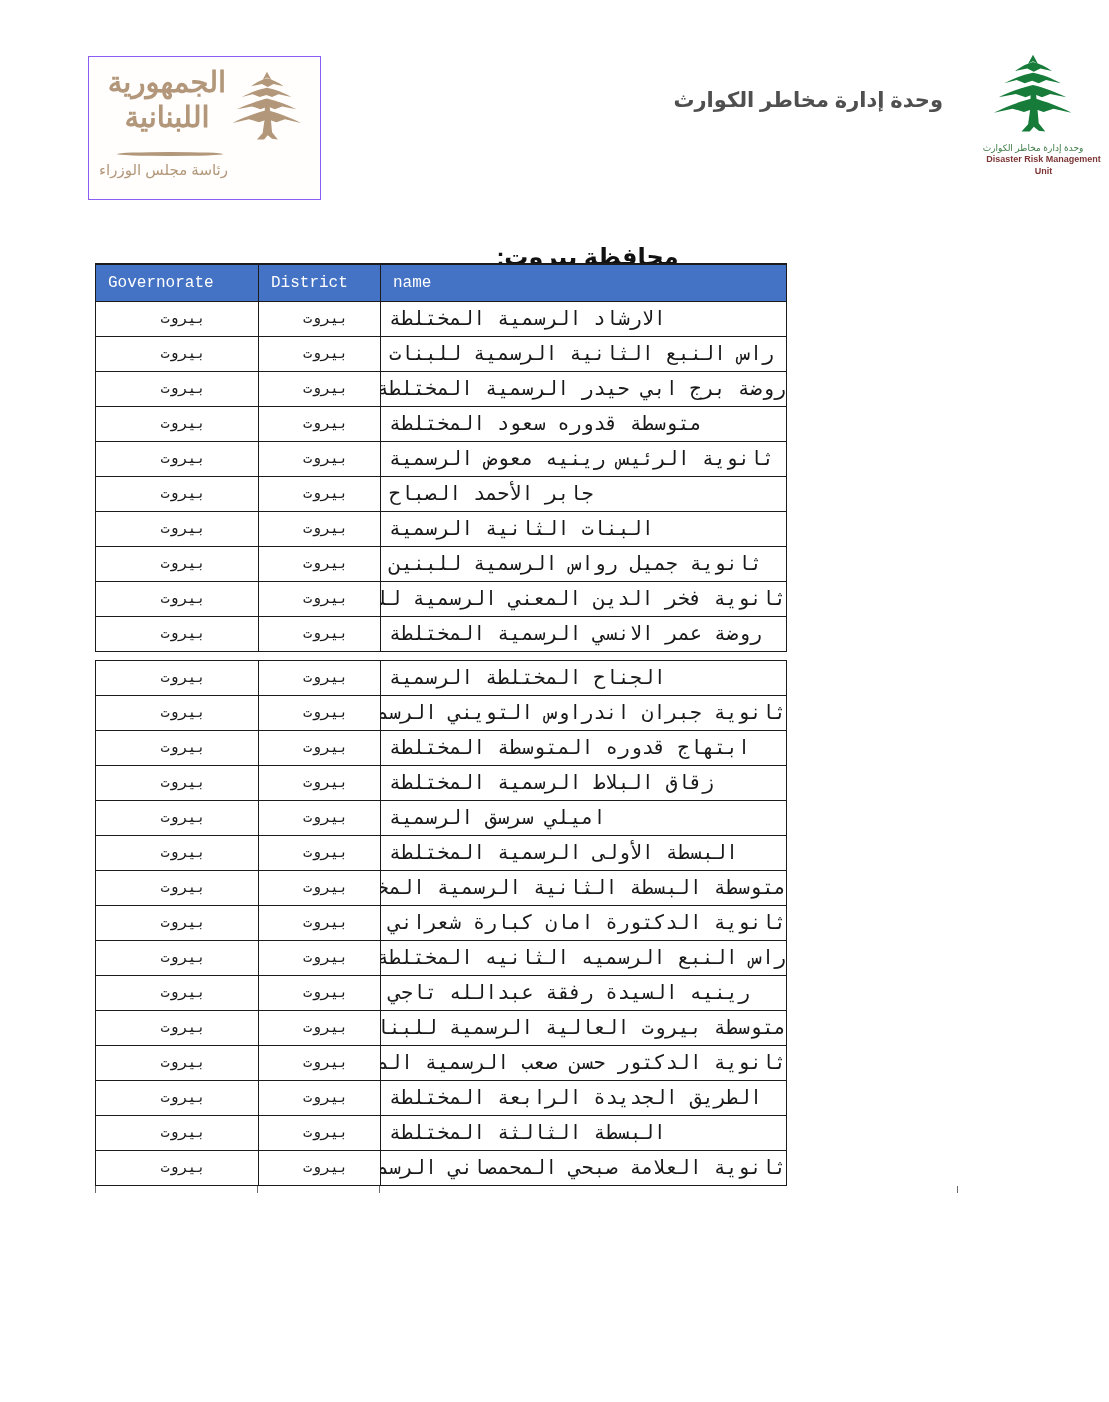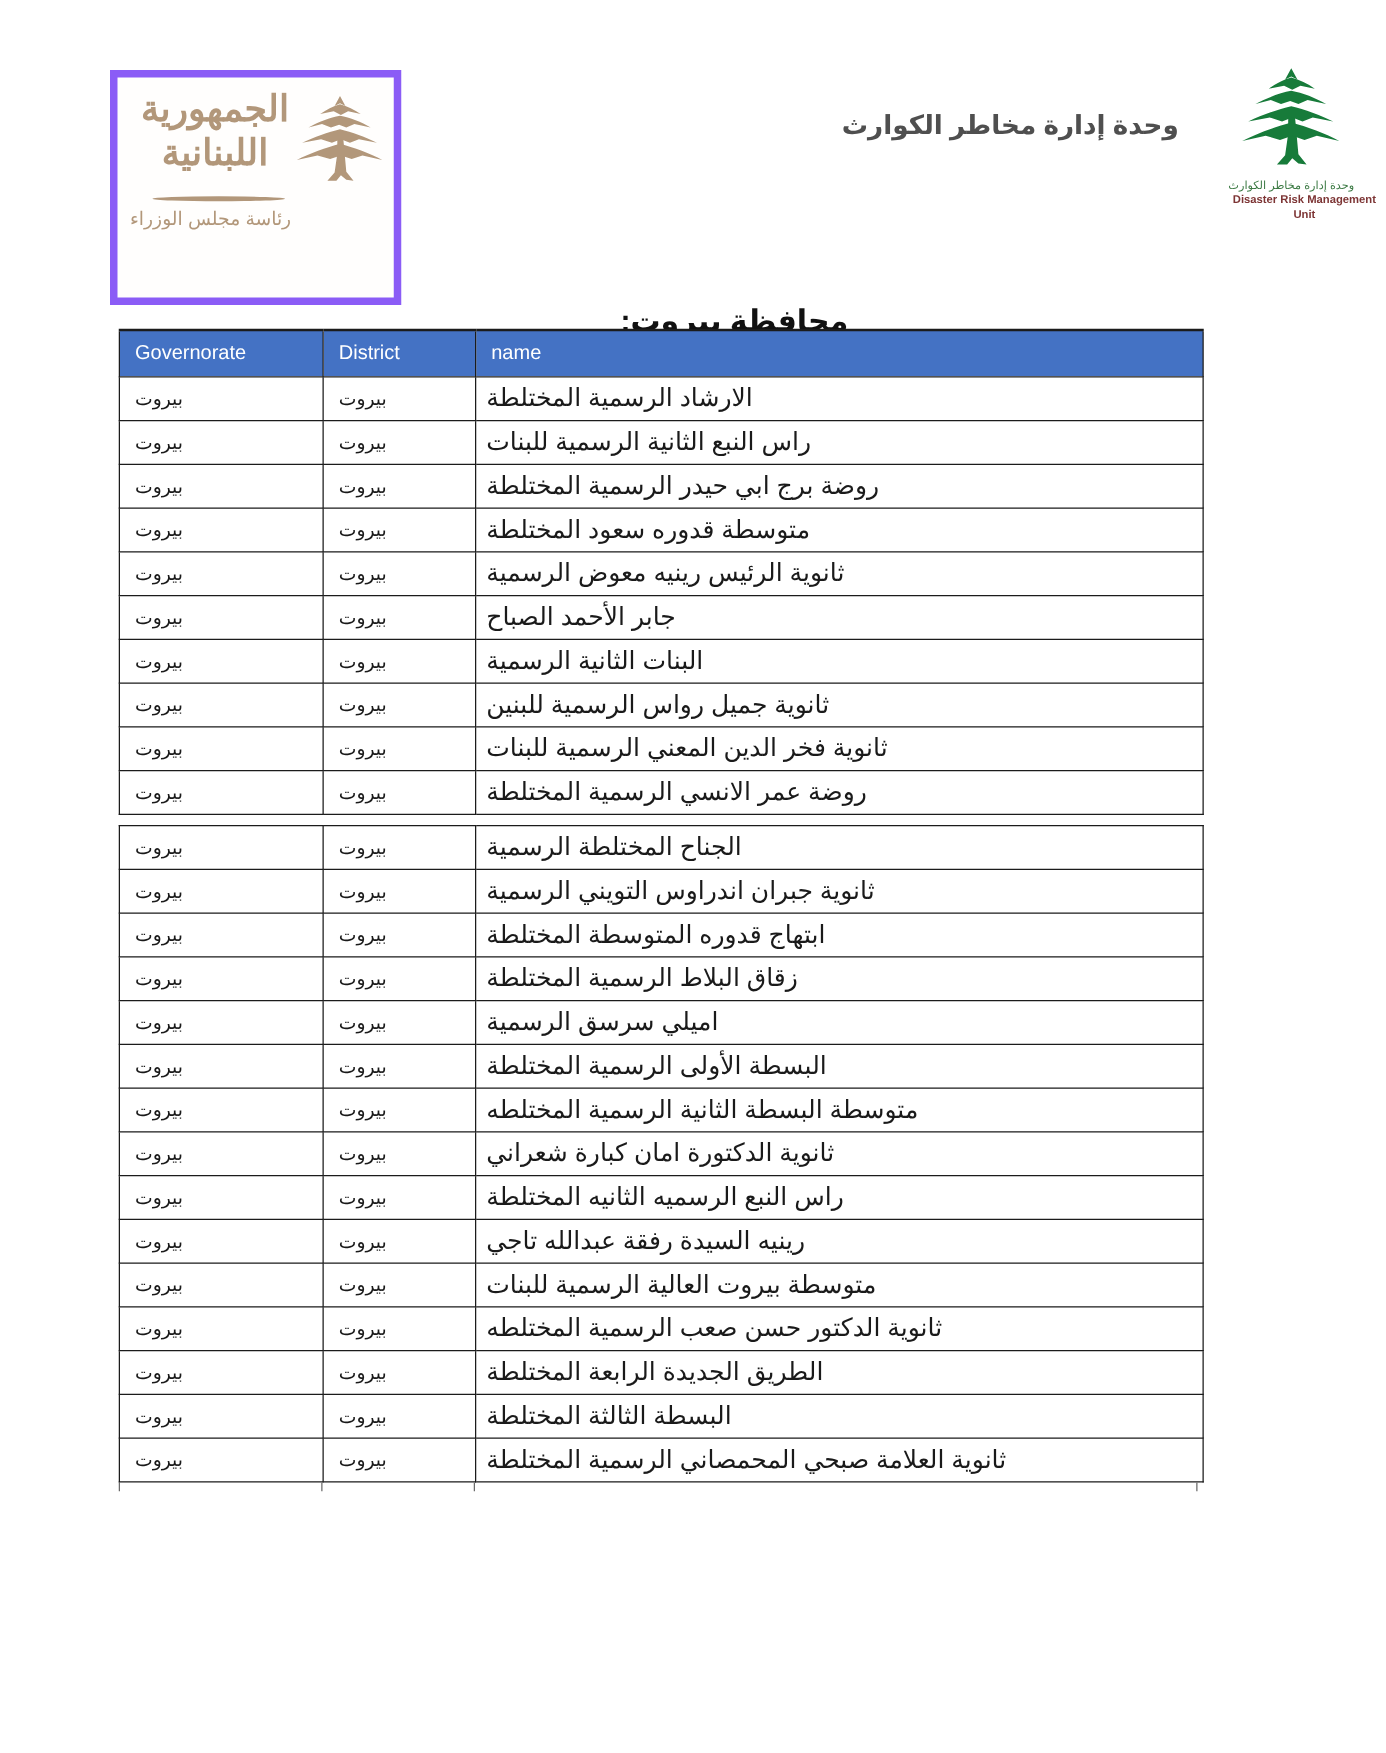--- a/index.html
+++ b/index.html
@@ -14,22 +14,22 @@
   *{margin:0;padding:0;box-sizing:border-box;}
   html,body{background:#f4f4f4;}
   body{font-family:"Liberation Sans","DejaVu Sans",sans-serif;}
   .page{
     position:relative;width:1109px;height:1402px;background:#ffffff;
     margin:0 auto;overflow:hidden;color:var(--text);
   }
 
   
   .logo-left{
-    position:absolute;left:88px;top:56px;width:233px;height:188px;
-    border:6px solid #8b5cf6;background:#fffefd;
+    position:absolute;left:88px;top:56px;width:233px;height:144px;
+    border:1px solid #8b5cf6;background:#fffefd;
   }
   .logo-left-top{position:absolute;left:18px;top:8px;display:flex;align-items:flex-start;}
   .calligraphy{
     width:120px;text-align:center;color:var(--tan);
     font-weight:bold;font-size:29px;line-height:1.22;
     font-family:"DejaVu Serif","Liberation Serif",serif;
   }
   .cedar-tan{width:72px;height:82px;margin-left:4px;margin-top:4px;}
   .swoosh{
     position:absolute;left:28px;top:95px;width:106px;height:4px;
@@ -54,29 +54,29 @@
     position:absolute;top:193px;left:0;width:100%;text-align:center;margin-top:43px;
   }
   .doc-title span{
     position:relative;left:33px;display:inline-block;direction:rtl;
     font-size:24px;font-weight:bold;color:#111;
     border-bottom:2px solid #111;padding-bottom:1px;
   }
 
   
   .tablewrap{position:absolute;left:95px;top:263px;width:863px;}
-  table.tbl{border-collapse:collapse;table-layout:fixed;width:868px;}
+  table.tbl{border-collapse:collapse;table-layout:fixed;width:692px;font-family:Liberation Mono, monospace;}
   .tbl th,.tbl td{border:1px solid var(--border);overflow:hidden;white-space:nowrap;}
   .tbl th{
     background:var(--header_bg);color:var(--header_text);
     font-weight:400;font-size:16px;text-align:left;height:37px;
     padding-left:12px;border-top:2px solid var(--border);
   }
   .tbl td{height:35px;font-size:15px;vertical-align:middle;}
-  td.gov,td.dist{direction:rtl;text-align:left;padding-left:12px;}
+  td.gov,td.dist{direction:rtl;text-align:center;padding-left:12px;}
   td.name{direction:rtl;text-align:left;padding-left:8px;font-size:20px;}
   .tbl-gap{height:8px;}
   .stubs{position:relative;height:8px;}
   .stubs i{position:absolute;top:0;width:1px;height:7px;background:#6a6a6a;}
 </style>
 </head>
 <body>
 
 <div class="page">
 

